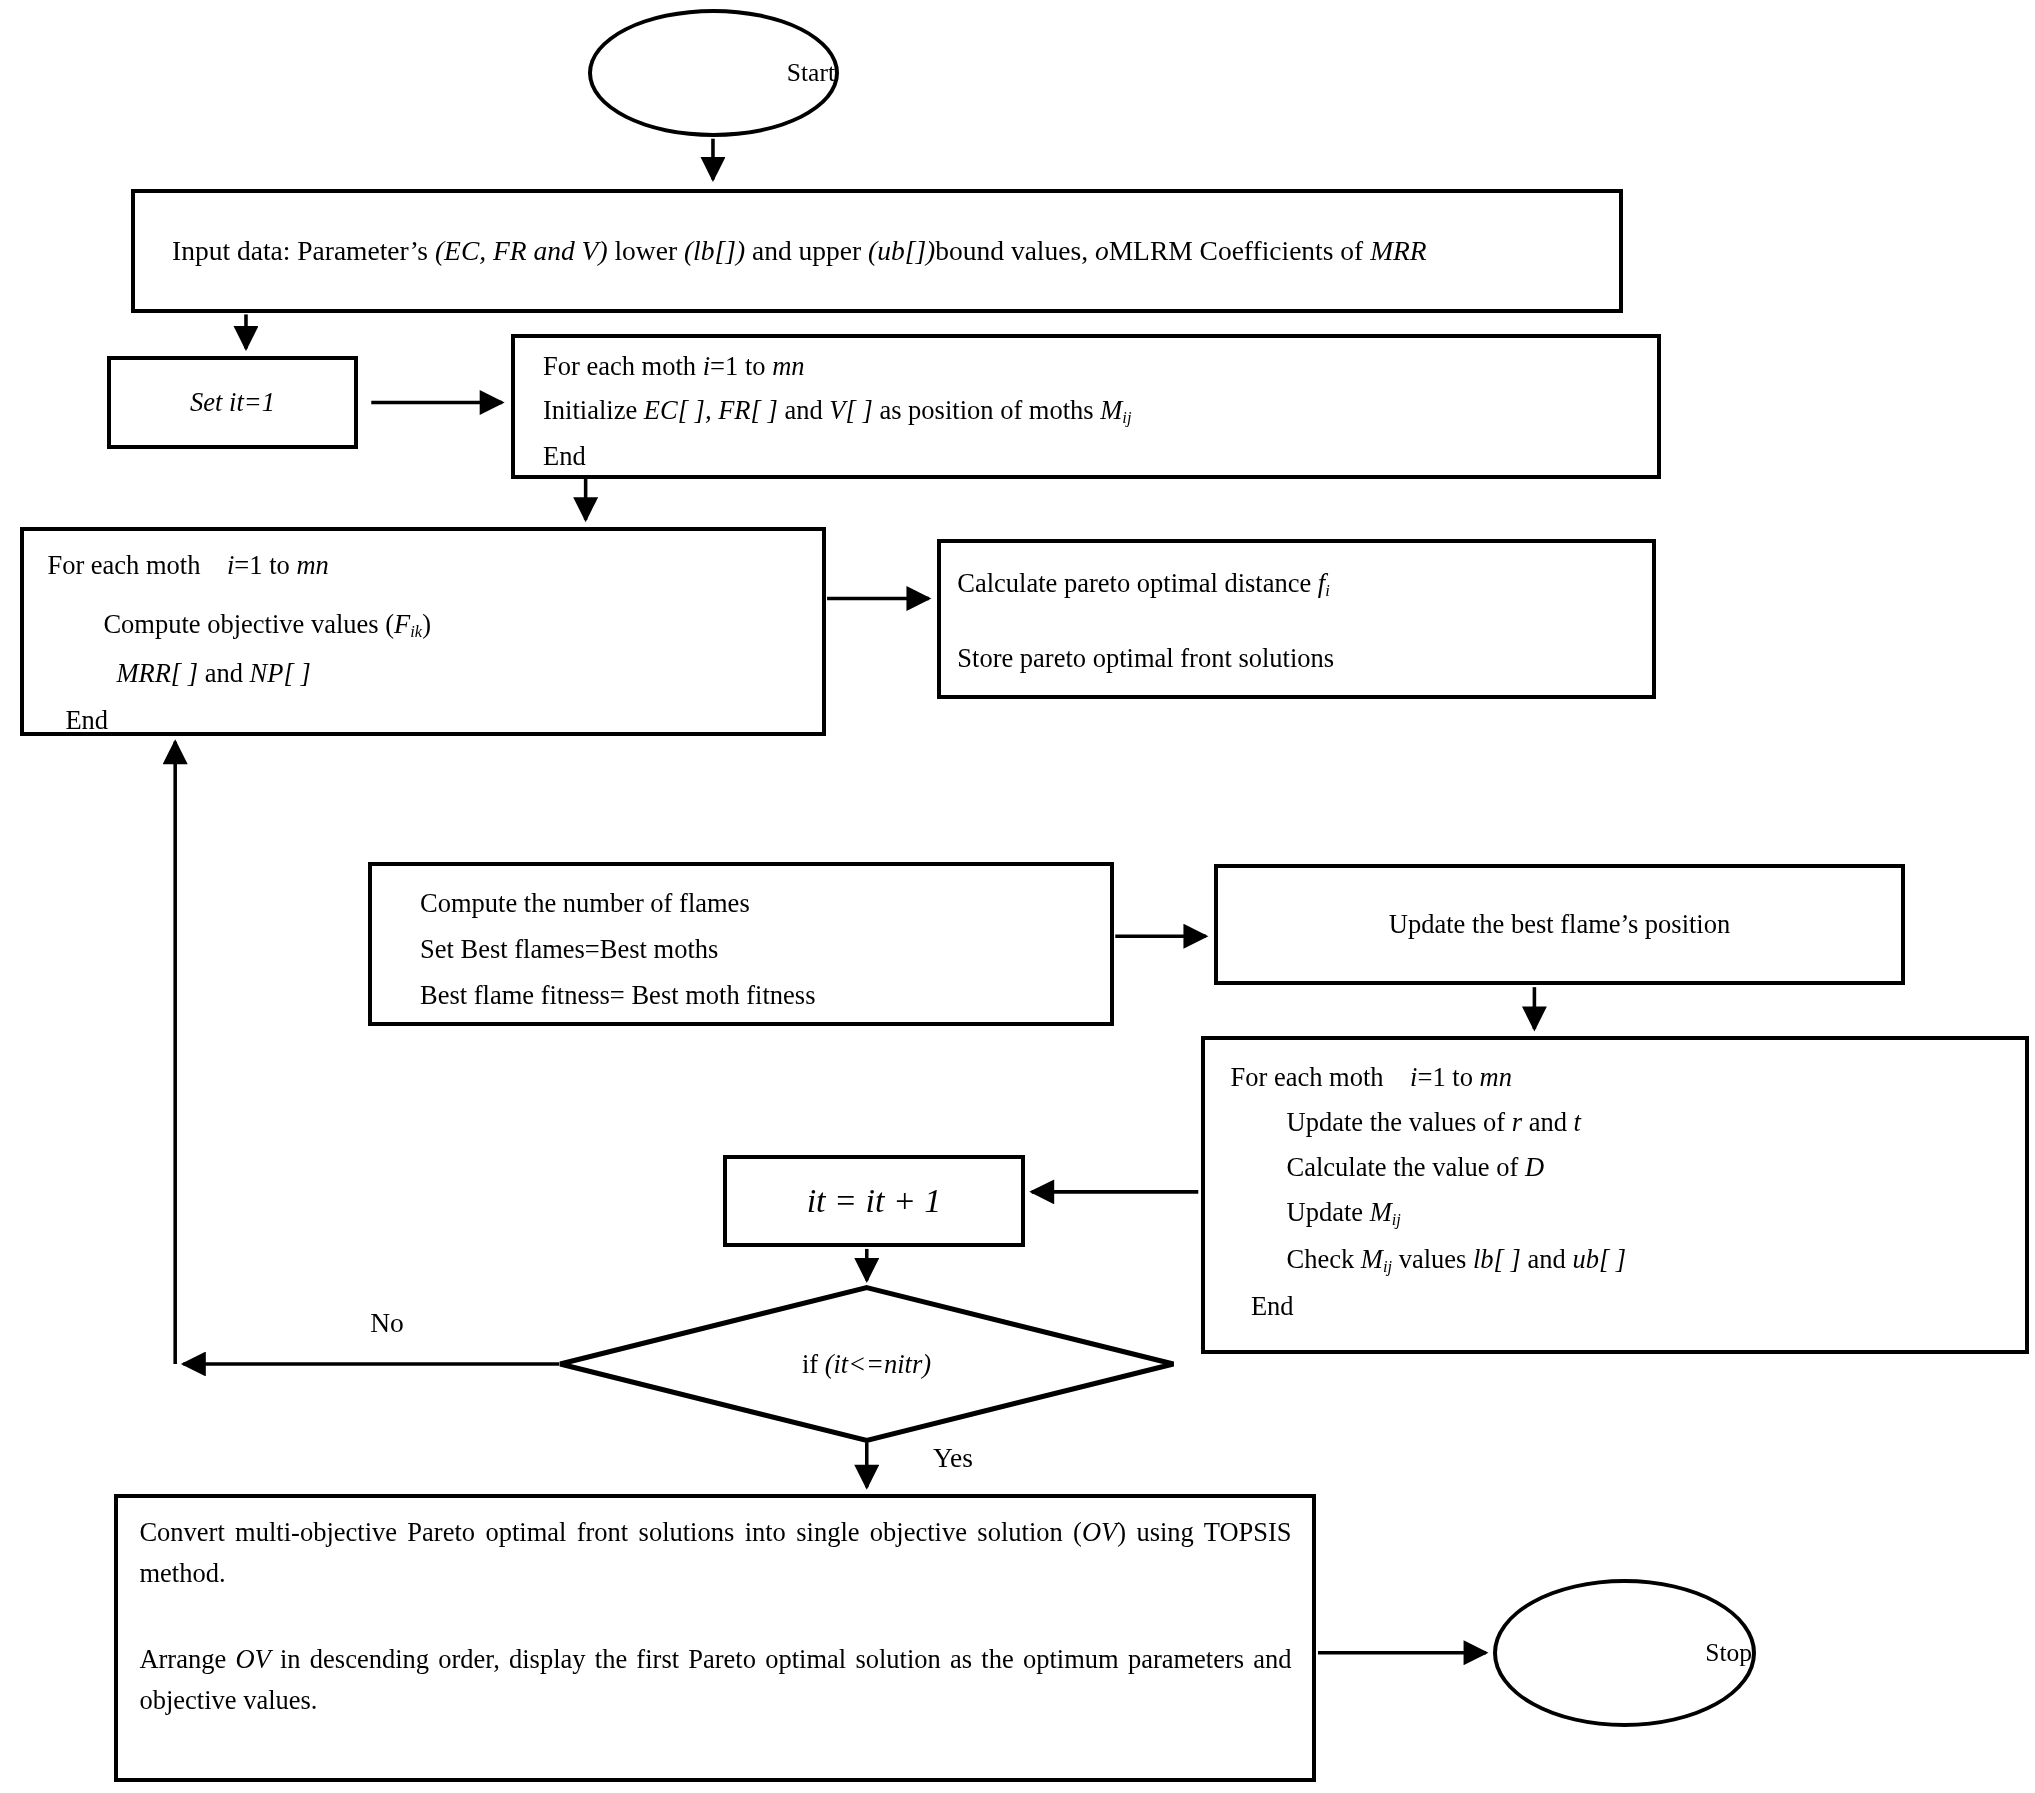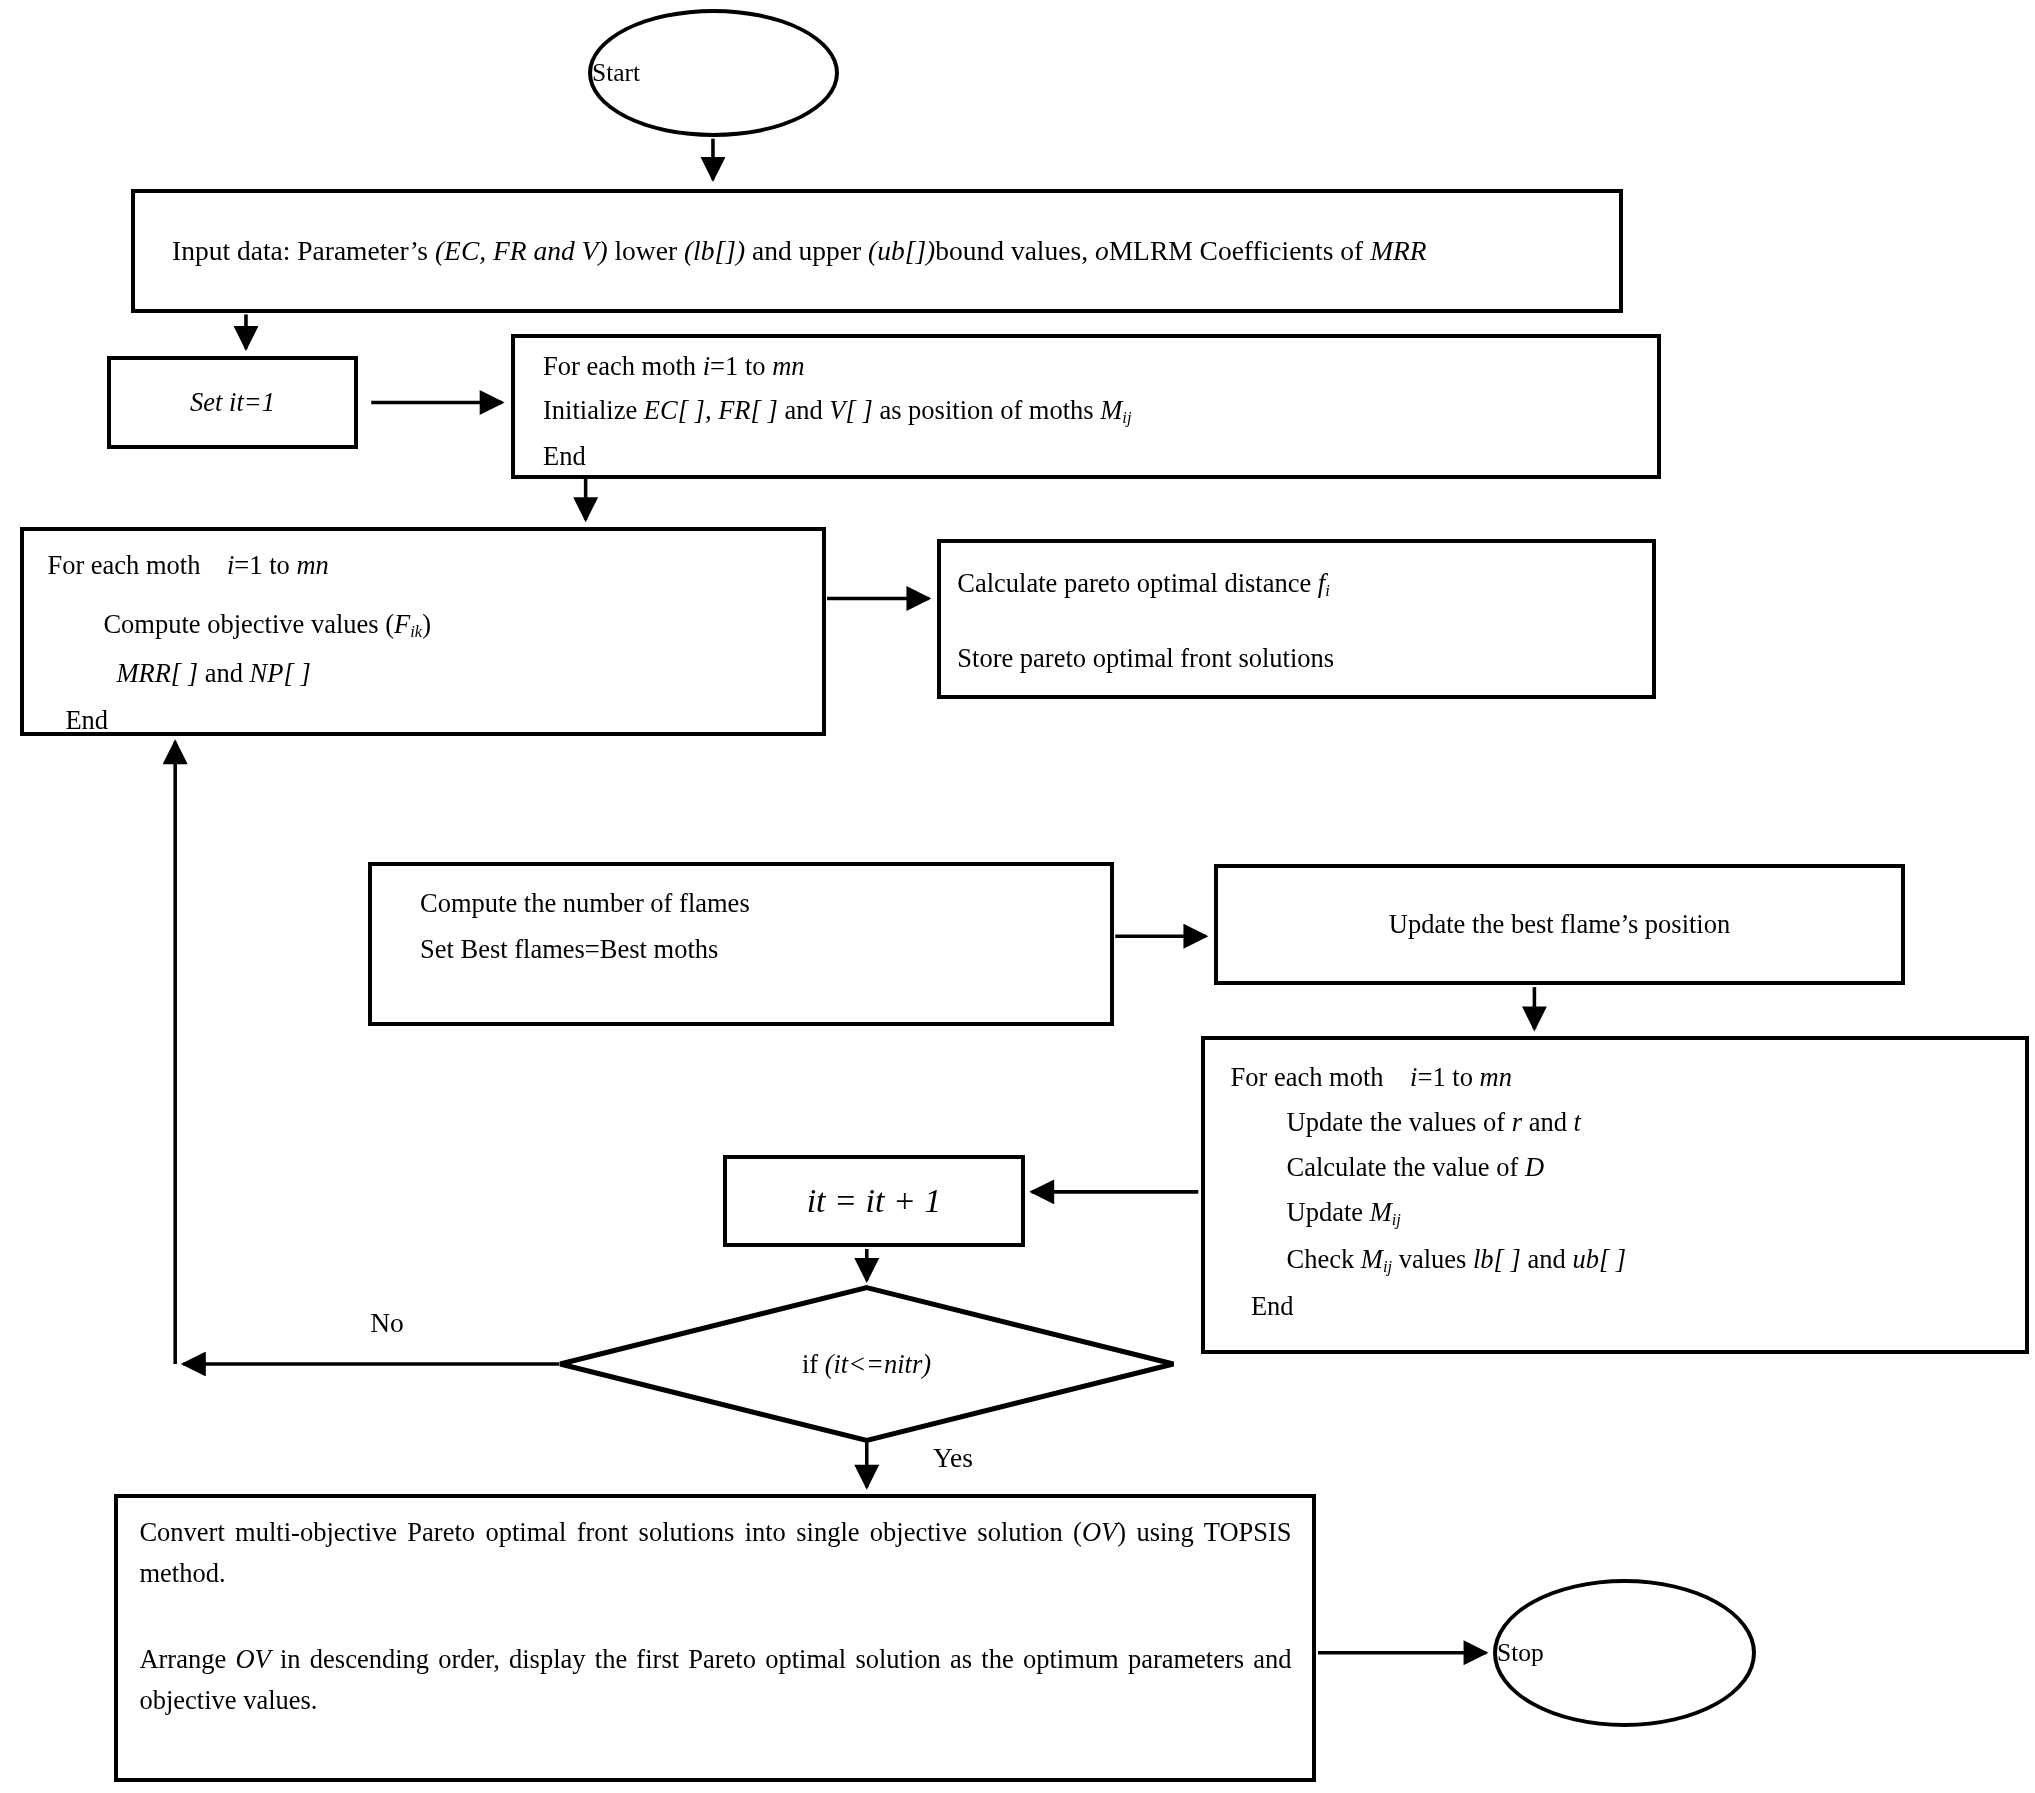--- a/index.html
+++ b/index.html
@@ -16,21 +16,21 @@
     position:absolute;
     background:#ffffff;
     border:4.6px solid #000;
     box-sizing:border-box;
     z-index:2;
     font-size:26.5px;
     line-height:1.0;
   }
   .ellipse{
     border-radius:50%;
-    display:flex;align-items:center;justify-content:flex-start;
+    display:flex;align-items:center;justify-content:flex-end;
     font-size:25.5px;
   }
   .center-flex{display:flex;align-items:center;justify-content:center;}
   .fc-line{white-space:pre-wrap;}
   .it{font-style:italic;}
   .sub{font-size:0.62em;vertical-align:-0.22em;}
   .floating-label{
     position:absolute;z-index:3;font-size:27.5px;text-align:center;
   }
   .diamond-label{
@@ -111,20 +111,21 @@
     </div>
 
   <div class="node" id="node-pareto" style="left:937px;top:539px;width:719px;height:160px;">
       <div class="fc-line"><span>Calculate pareto optimal distance </span><span class="it">f</span><span class="it sub">i</span></div>
       <div class="fc-line"><span>Store pareto optimal front solutions</span></div>
     </div>
 
   <div class="node" id="node-flames" style="left:368px;top:862px;width:746px;height:164px;">
       <div class="fc-line"><span>Compute the number of flames</span></div>
       <div class="fc-line"><span>Set Best flames=Best moths</span></div>
+      <div class="fc-line"><span>Best flame fitness= Best moth fitness</span></div>
     </div>
 
   <div class="node center-flex" id="node-update-flame" style="left:1214px;top:864px;width:691px;height:121px;">
     <span class="fc-line"><span>Update the best flame’s position</span></span>
   </div>
 
   <div class="node" id="node-moth-update" style="left:1201px;top:1036px;width:828px;height:318px;">
       <div class="fc-line"><span>For each moth    </span><span class="it">i</span><span>=1 to </span><span class="it">mn</span></div>
       <div class="fc-line" style="padding-left: 56px;"><span>Update the values of </span><span class="it">r</span><span> and </span><span class="it">t</span></div>
       <div class="fc-line" style="padding-left: 56px;"><span>Calculate the value of </span><span class="it">D</span></div>

